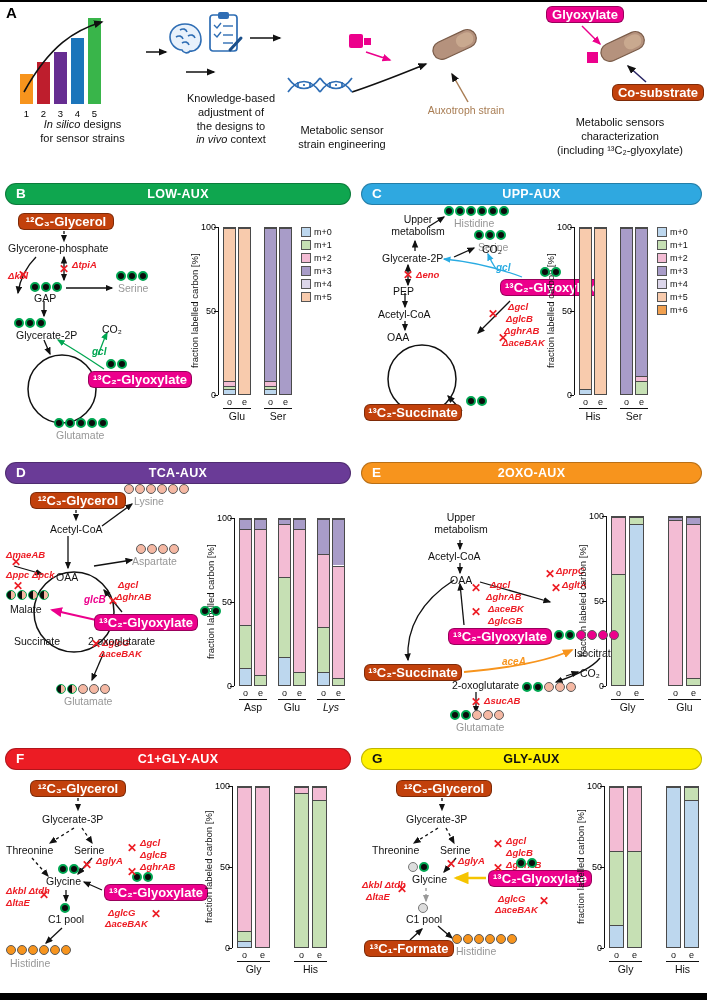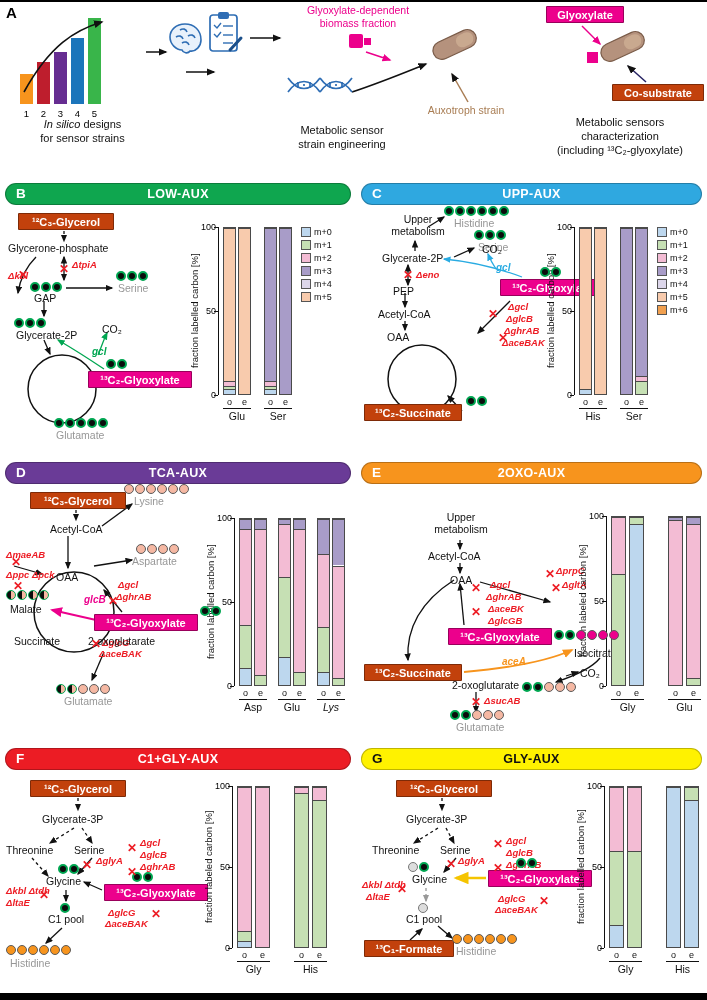--- a/index.html
+++ b/index.html
@@ -9,21 +9,21 @@
 .panel{position:absolute}
 .phead{position:absolute;left:1px;right:1px;top:0;height:22px;border-radius:11px;display:flex;align-items:center;justify-content:center;z-index:6;border:1px solid rgba(0,0,0,.25)}
 .pletter{position:absolute;left:10px;top:2px;font-weight:bold;font-size:13.5px}
 .ptitle{font-weight:bold;font-size:12.5px;letter-spacing:.3px}
 .pbody{position:absolute;inset:0;z-index:1}
 .pbody svg{position:absolute;left:0;top:0}
 .txt{position:absolute;font-size:10.5px;color:#111;line-height:1.12;white-space:pre-line}
 .gray{color:#979797}
 .redl{position:absolute;color:#ED1C24;font-weight:bold;font-style:italic;font-size:9.5px;line-height:1.1;white-space:nowrap}
 .gene{position:absolute;font-weight:bold;font-style:italic;font-size:10px}
-.pill{position:absolute;height:17px;border-radius:1px;color:#fff;font-weight:bold;font-size:11px;display:flex;align-items:center;justify-content:center;border:1px solid rgba(0,0,0,.35);white-space:nowrap}
+.pill{position:absolute;height:17px;border-radius:6px;color:#fff;font-weight:bold;font-size:13px;display:flex;align-items:center;justify-content:center;border:1px solid rgba(0,0,0,.35);white-space:nowrap}
 .navy{background:#c2410c}.magp{background:#EC008C}
 .dotrow{position:absolute;display:flex;gap:1px;z-index:3}
 .dot{width:10px;height:10px;border-radius:50%}
 .dot-b{background:#0c0c0c;border:2px solid #00A651}
 .dot-p{background:#F5B8A3;border:1px solid #5a5a5a}
 .dot-o{background:#F7941D;border:1px solid #5a5a5a}
 .dot-m{background:#EC008C;border:1px solid #5a5a5a}
 .dot-g{background:#DDDDDD;border:1px solid #777}
 .dot-h{background:linear-gradient(90deg,#0c0c0c 50%,#F5B8A3 50%);border:1px solid #00A651}
 .xm{position:absolute;color:#ED1C24;font-weight:bold;font-size:12px;transform:translate(-50%,-50%);line-height:1;z-index:4}
@@ -150,23 +150,25 @@
         <rect x="0" y="0" width="46" height="18" rx="9" fill="#B5927D" stroke="#7A5C49" stroke-width="1.2"></rect>
         <rect x="25" y="2.5" width="18" height="13" rx="6.5" fill="#C9A98F"></rect>
       </g>
       <rect x="587" y="52" width="11" height="11" fill="#EC008C"></rect>
     </svg>
 
     <div class="atxt" style="left:0;top:118px;width:165px">
       <div><i>In silico</i><span> designs</span></div>
       <div>for sensor strains</div>
     </div>
-    <div class="atxt" style="left:288px;top:4px;width:140px;color:#EC008C;font-size:10.5px">
-      <div>Glyoxylate-dependent</div>
-      <div>biomass fraction</div>
+    <div class="atxt" style="left:166px;top:92px;width:130px">
+      <div>Knowledge-based</div>
+      <div>adjustment of</div>
+      <div>the designs to</div>
+      <div><i>in vivo</i><span> context</span></div>
     </div>
     <div class="atxt" style="left:282px;top:124px;width:120px">
       <div>Metabolic sensor</div>
       <div>strain engineering</div>
     </div>
     <div class="atxt" style="left:410px;top:104px;width:112px;color:#A87C52;font-size:10.5px">Auxotroph strain</div>
     <div class="pill magp" style="left:546px;top:6px;width:78px">Glyoxylate</div>
     <div class="pill navy" style="left:612px;top:84px;width:92px">Co-substrate</div>
     <div class="atxt" style="left:538px;top:116px;width:164px">
       <div>Metabolic sensors</div>

